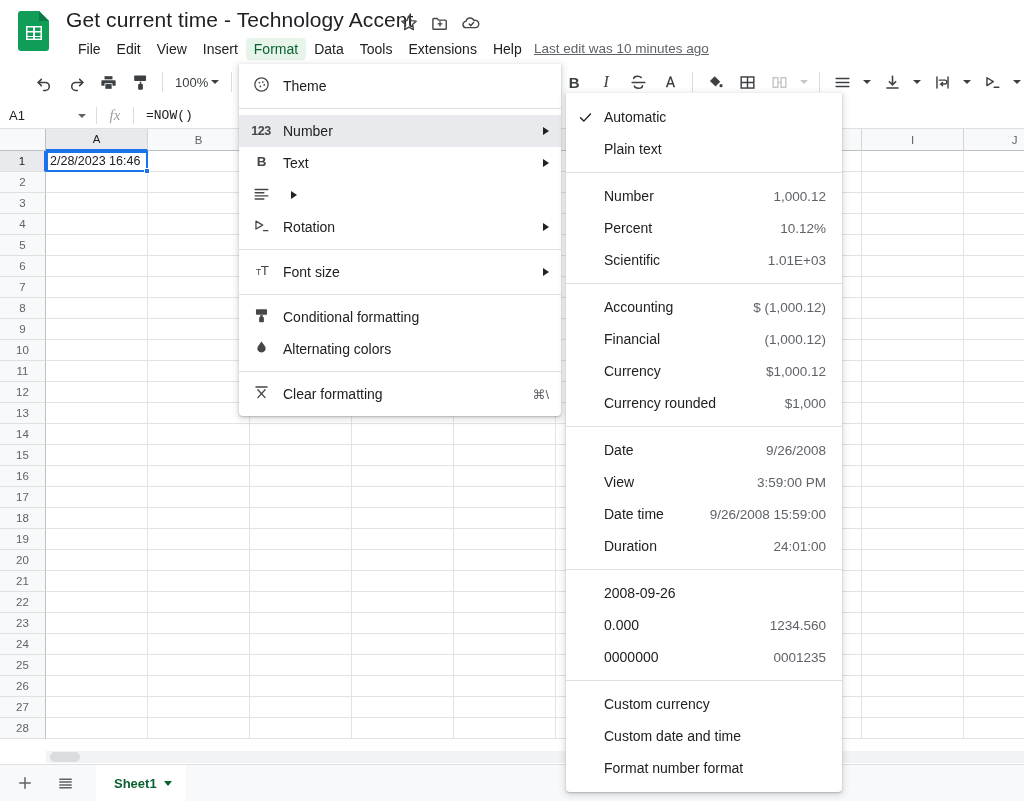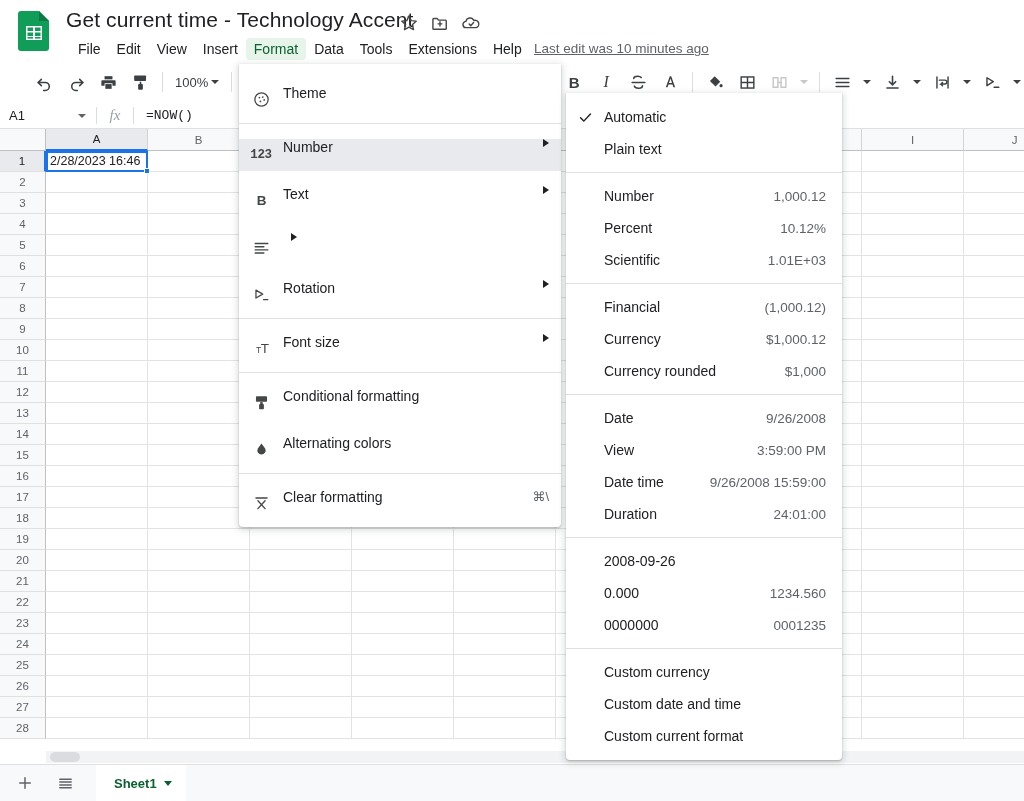--- a/index.html
+++ b/index.html
@@ -141,39 +141,39 @@
   
   .menu-panel {
     position:absolute; background:#fff;
     box-shadow:0 2px 6px 2px rgba(60,64,67,.15), 0 1px 2px 0 rgba(60,64,67,.3);
     border-radius:0 0 4px 4px; z-index:50; padding:6px 0;
   }
   #format-menu { left:239px; top:64px; width:322px; }
   #number-submenu { left:566px; top:93px; width:276px; padding-top:8px; padding-bottom:8px; }
 
   .mrow {
-    display:flex; height:32px; padding:0 12px 0 0;
-    font-size:14px; color:#202124; cursor:pointer; position:relative;margin-top:15px;
+    display:flex; align-items:center; height:32px; padding:0 12px 0 0;
+    font-size:14px; color:#202124; cursor:pointer; position:relative;
   }
   .mrow.hl { background:#e8eaed; }
   .mrow.disabled { color:#b9b9b9; cursor:default; }
   .m-ico {
     width:44px; min-width:44px; display:flex; align-items:center; justify-content:center;
     color:#444746; font-size:13px;
   }
   .mrow.disabled .m-ico { color:#c4c4c4; }
   .m-label { flex:1; white-space:nowrap; }
   .m-accel { color:#5f6368; font-size:13px; padding-left:20px; white-space:nowrap; }
   .m-arrow {
     width:0;height:0; margin-left:8px;
     border-top:4.5px solid transparent; border-bottom:4.5px solid transparent; border-left:6px solid #202124;
   }
   .mrow.disabled .m-arrow { border-left-color:#c4c4c4; }
   .msep { height:1px; background:#e0e0e0; margin:6px 0; }
-  .ico123 { font-size:12.5px; font-weight:700; letter-spacing:-0.4px; color:#444746; font-family:Liberation Mono, monospace;}
+  .ico123 { font-size:12.5px; font-weight:700; letter-spacing:-0.4px; color:#444746; font-family:Liberation Sans, sans-serif;}
 
   
   .srow {
     display:flex; align-items:center; height:32px; padding:0 16px 0 0;
     font-size:14px; color:#202124; cursor:pointer;
   }
   .s-check { width:38px; min-width:38px; display:flex; align-items:center; justify-content:center; color:#202124; }
   .s-name { flex:1; white-space:nowrap; }
   .s-sample { color:#5f6368; font-size:13.5px; white-space:nowrap; padding-left:22px; }
   .ssep { height:1px; background:#e0e0e0; margin:7px 0; }
@@ -959,20 +959,25 @@
         <span class="s-sample">10.12%</span>
       </div>
       <div class="srow">
         <span class="s-check"></span>
         <span class="s-name">Scientific</span>
         <span class="s-sample">1.01E+03</span>
       </div>
       <div class="ssep"></div>
       <div class="srow">
         <span class="s-check"></span>
+        <span class="s-name">Accounting</span>
+        <span class="s-sample">$ (1,000.12)</span>
+      </div>
+      <div class="srow">
+        <span class="s-check"></span>
         <span class="s-name">Financial</span>
         <span class="s-sample">(1,000.12)</span>
       </div>
       <div class="srow">
         <span class="s-check"></span>
         <span class="s-name">Currency</span>
         <span class="s-sample">$1,000.12</span>
       </div>
       <div class="srow">
         <span class="s-check"></span>
@@ -1019,17 +1024,17 @@
       <div class="srow">
         <span class="s-check"></span>
         <span class="s-name">Custom currency</span>
       </div>
       <div class="srow">
         <span class="s-check"></span>
         <span class="s-name">Custom date and time</span>
       </div>
       <div class="srow">
         <span class="s-check"></span>
-        <span class="s-name">Custom current format</span>
+        <span class="s-name">Format number format</span>
       </div>
     </div>
 
 </div>
 
 </body></html>

